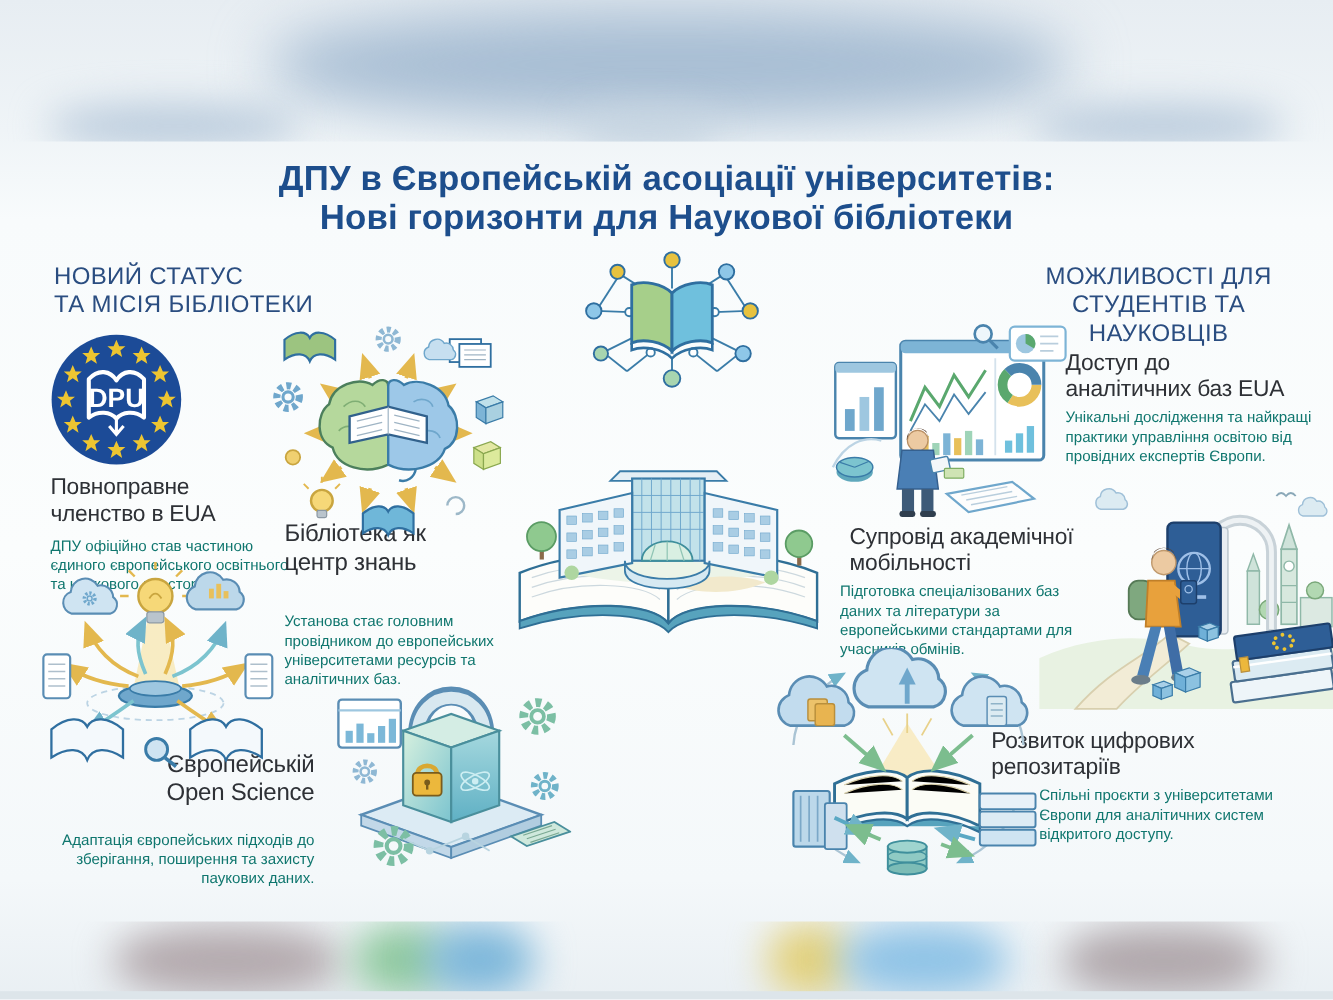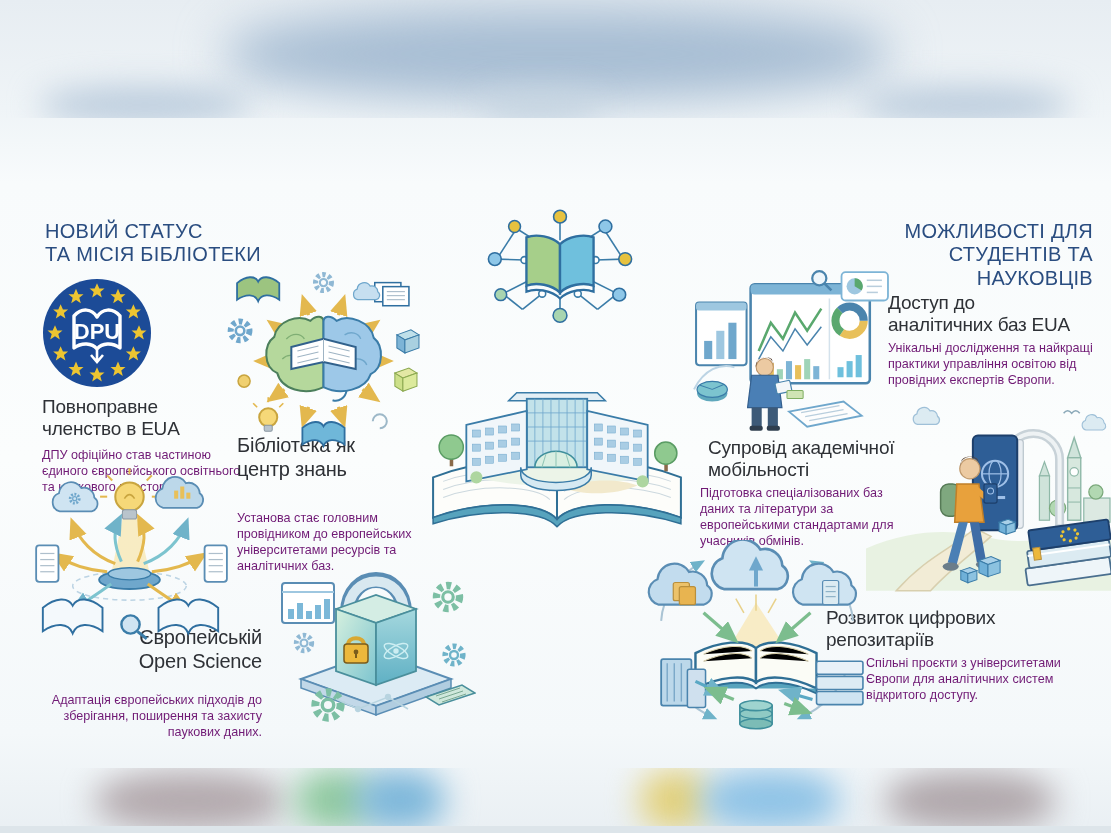--- a/index.html
+++ b/index.html
@@ -4,22 +4,22 @@
 <style>
   html,body{margin:0;padding:0}
   body{width:1111px;height:833px;position:relative;overflow:hidden;
        font-family:"Liberation Sans",sans-serif;
        background:linear-gradient(180deg,#e7edf2 0%,#eff4f7 13%,#f8fbfc 22%,#fbfdfd 55%,#f4f8fa 88%,#e9eff3 100%);}
   .abs{position:absolute}
   .blur-blob{position:absolute;border-radius:45%;filter:blur(16px)}
   .title{font-weight:700;font-size:29px;line-height:1.13;color:#1d4e8c;text-align:center;letter-spacing:.1px}
   .h-sec{font-weight:400;font-size:20px;line-height:1.17;color:#2a4d80;white-space:pre-line;letter-spacing:.3px}
   .h-item{font-weight:400;font-size:19px;line-height:1.18;color:#2e3136;white-space:pre-line;letter-spacing:-.2px}
-  .desc{font-weight:400;font-size:12.6px;line-height:1.28;color:#701a75}
-  .ta-r{text-align:right}.ta-c{text-align:right}
+  .desc{font-weight:400;font-size:12.6px;line-height:1.28;color:#0f766e}
+  .ta-r{text-align:right}.ta-c{text-align:center}
   svg{display:block}
 </style>
 </head>
 <body>
 
 <svg width="0" height="0" style="position:absolute" aria-hidden="true">
   <defs>
     <path id="star5" d="M0,-5.2 L1.55,-1.6 5,-1.6 2.2,0.7 3.2,4.4 0,2.2 -3.2,4.4 -2.2,0.7 -5,-1.6 -1.55,-1.6 Z"></path>
     <g id="gear">
         <circle r="11" fill="none" stroke-width="7" stroke-dasharray="4.6 3.7"></circle>
@@ -50,20 +50,22 @@
   <div class="blur-blob" style="left:95px;top:4px;width:190px;height:58px;background:#b3a9ad"></div>
   <div class="blur-blob" style="left:295px;top:2px;width:80px;height:60px;background:#8fc99f"></div>
   <div class="blur-blob" style="left:355px;top:2px;width:90px;height:60px;background:#7db7da"></div>
   <div class="blur-blob" style="left:640px;top:2px;width:70px;height:60px;background:#e2d07a"></div>
   <div class="blur-blob" style="left:700px;top:2px;width:140px;height:60px;background:#8fc3e6"></div>
   <div class="blur-blob" style="left:885px;top:4px;width:170px;height:58px;background:#b0a7ab"></div>
   <div class="abs" style="left:0;top:58px;width:1111px;height:7px;background:#dde5ea"></div>
 </div>
 
 <div class="abs title" style="left:0;top:133px;width:1111px">
+  <div>ДПУ в Європейській асоціації університетів:</div>
+  <div>Нові горизонти для Наукової бібліотеки</div>
 </div>
 
 <div class="abs h-sec" style="left:45px;top:220px;width:280px">НОВИЙ СТАТУС
 ТА МІСІЯ БІБЛІОТЕКИ</div>
 <div class="abs h-sec ta-c" style="left:838px;top:220px;width:255px">МОЖЛИВОСТІ ДЛЯ
 СТУДЕНТІВ ТА НАУКОВЦІВ</div>
 
 <div class="abs" style="left:40px;top:276px">
 <svg width="114" height="114" viewBox="0 0 114 114">
   <circle cx="57" cy="57" r="54" fill="#1c4b97"></circle>

